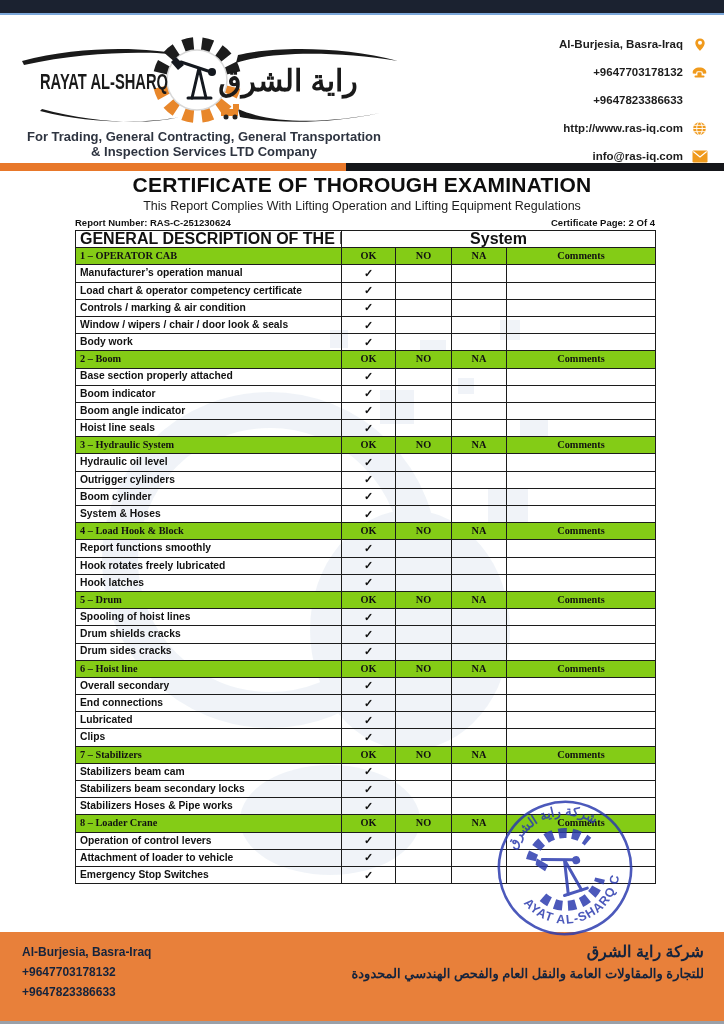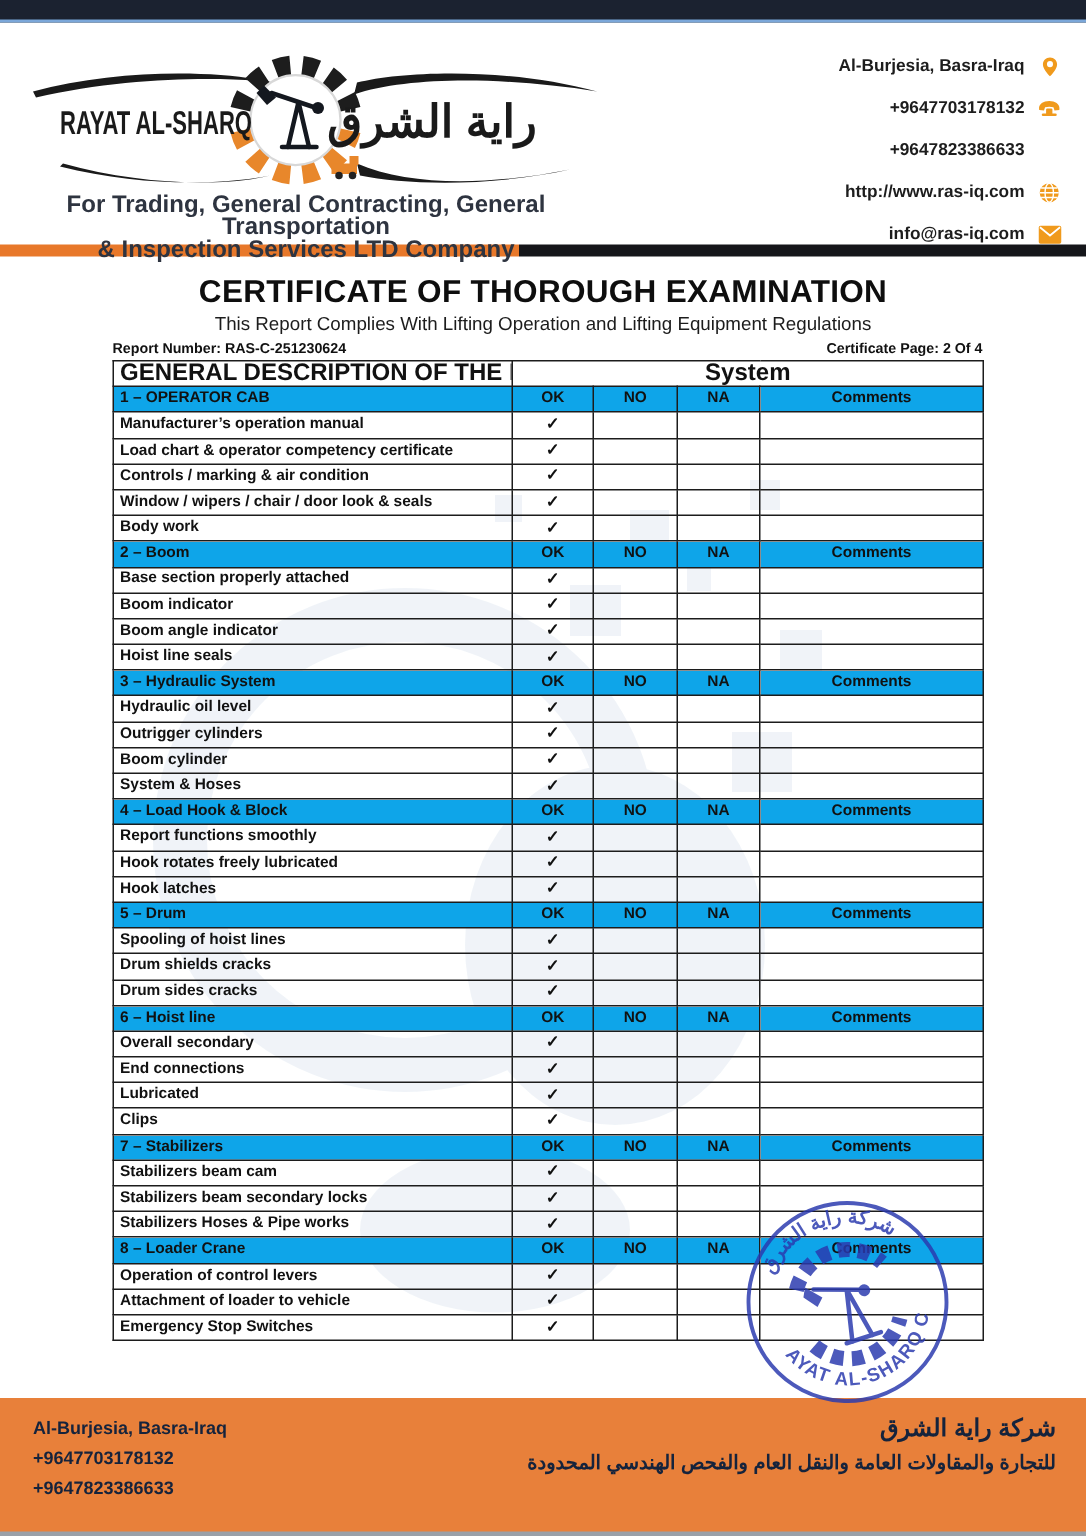--- a/index.html
+++ b/index.html
@@ -4,42 +4,42 @@
 <style>
   html,body{margin:0;padding:0;background:#fff;}
   .page{position:relative;width:724px;height:1024px;background:#fff;overflow:hidden;
         font-family:"Liberation Sans",sans-serif;}
   
   .topbar{height:13px;background:#1B2230;border-bottom:2px solid #7BA7D9;}
   
   .header{position:relative;height:148px;}
   .logo-svg{position:absolute;left:0;top:10px;}
   .tagline{position:absolute;left:8px;top:114px;width:392px;text-align:center;
-           font-weight:700;font-size:16px;color:#2E3440;line-height:15px;}
+           font-weight:700;font-size:13px;color:#2E3440;line-height:15px;}
   .contact-list{position:absolute;right:16px;top:20px;}
   .contact-row{display:flex;justify-content:flex-end;align-items:center;height:18px;
                margin-bottom:10px;font-size:11.5px;font-weight:600;color:#1d1d1d;gap:8px;}
   .contact-icon{width:17px;height:16px;display:flex;align-items:center;justify-content:center;}
   
   .divider{display:flex;height:8px;}
   .divider-orange{width:346px;background:#E8782A;}
   .divider-black{flex:1;background:#15161A;}
   
-  .title{margin-top:12px;text-align:center;font-size:21px;font-weight:700;color:#0E0E0E;letter-spacing:.2px;}
+  .title{margin-top:2px;text-align:center;font-size:21px;font-weight:700;color:#0E0E0E;letter-spacing:.2px;}
   .subtitle{text-align:center;font-size:12.5px;color:#1C1C1C;margin-top:2px;}
   .report-line{display:flex;justify-content:space-between;margin:4px 69px 2px 75px;
                font-size:9.5px;font-weight:600;color:#111;align-items:center;}
   
   .table-wrap{position:relative;z-index:2;}
   table{border-collapse:collapse;margin-left:75px;width:580px;table-layout:fixed;}
   td{border:1px solid #1C1C1C;height:16.2px;padding:0 4px;font-size:10.3px;font-weight:700;
      color:#111;background:transparent;line-height:1;white-space:nowrap;overflow:hidden;}
   td.center{text-align:center;}
   tr.head-row td{font-size:16px;}
-  tr.section-row td{background:#0ea5e9;}
+  tr.section-row td{background:#84cc16;font-family:Liberation Serif, serif;}
   td.check{text-align:center;font-size:11px;padding:0;}
   
   .watermark{position:absolute;left:80px;top:300px;z-index:1;opacity:.55;}
   
   .stamp{position:absolute;left:490px;top:793px;z-index:6;transform:rotate(-18deg);}
   .stamp text{font-family:"Liberation Sans",sans-serif;}
   
   .footer{position:absolute;bottom:0;left:0;width:724px;height:92px;background:#E8803A;
           z-index:5;border-bottom:3px solid #9AA0A8;box-sizing:border-box;}
   .footer-left{position:absolute;left:22px;top:10px;font-size:12px;font-weight:700;

